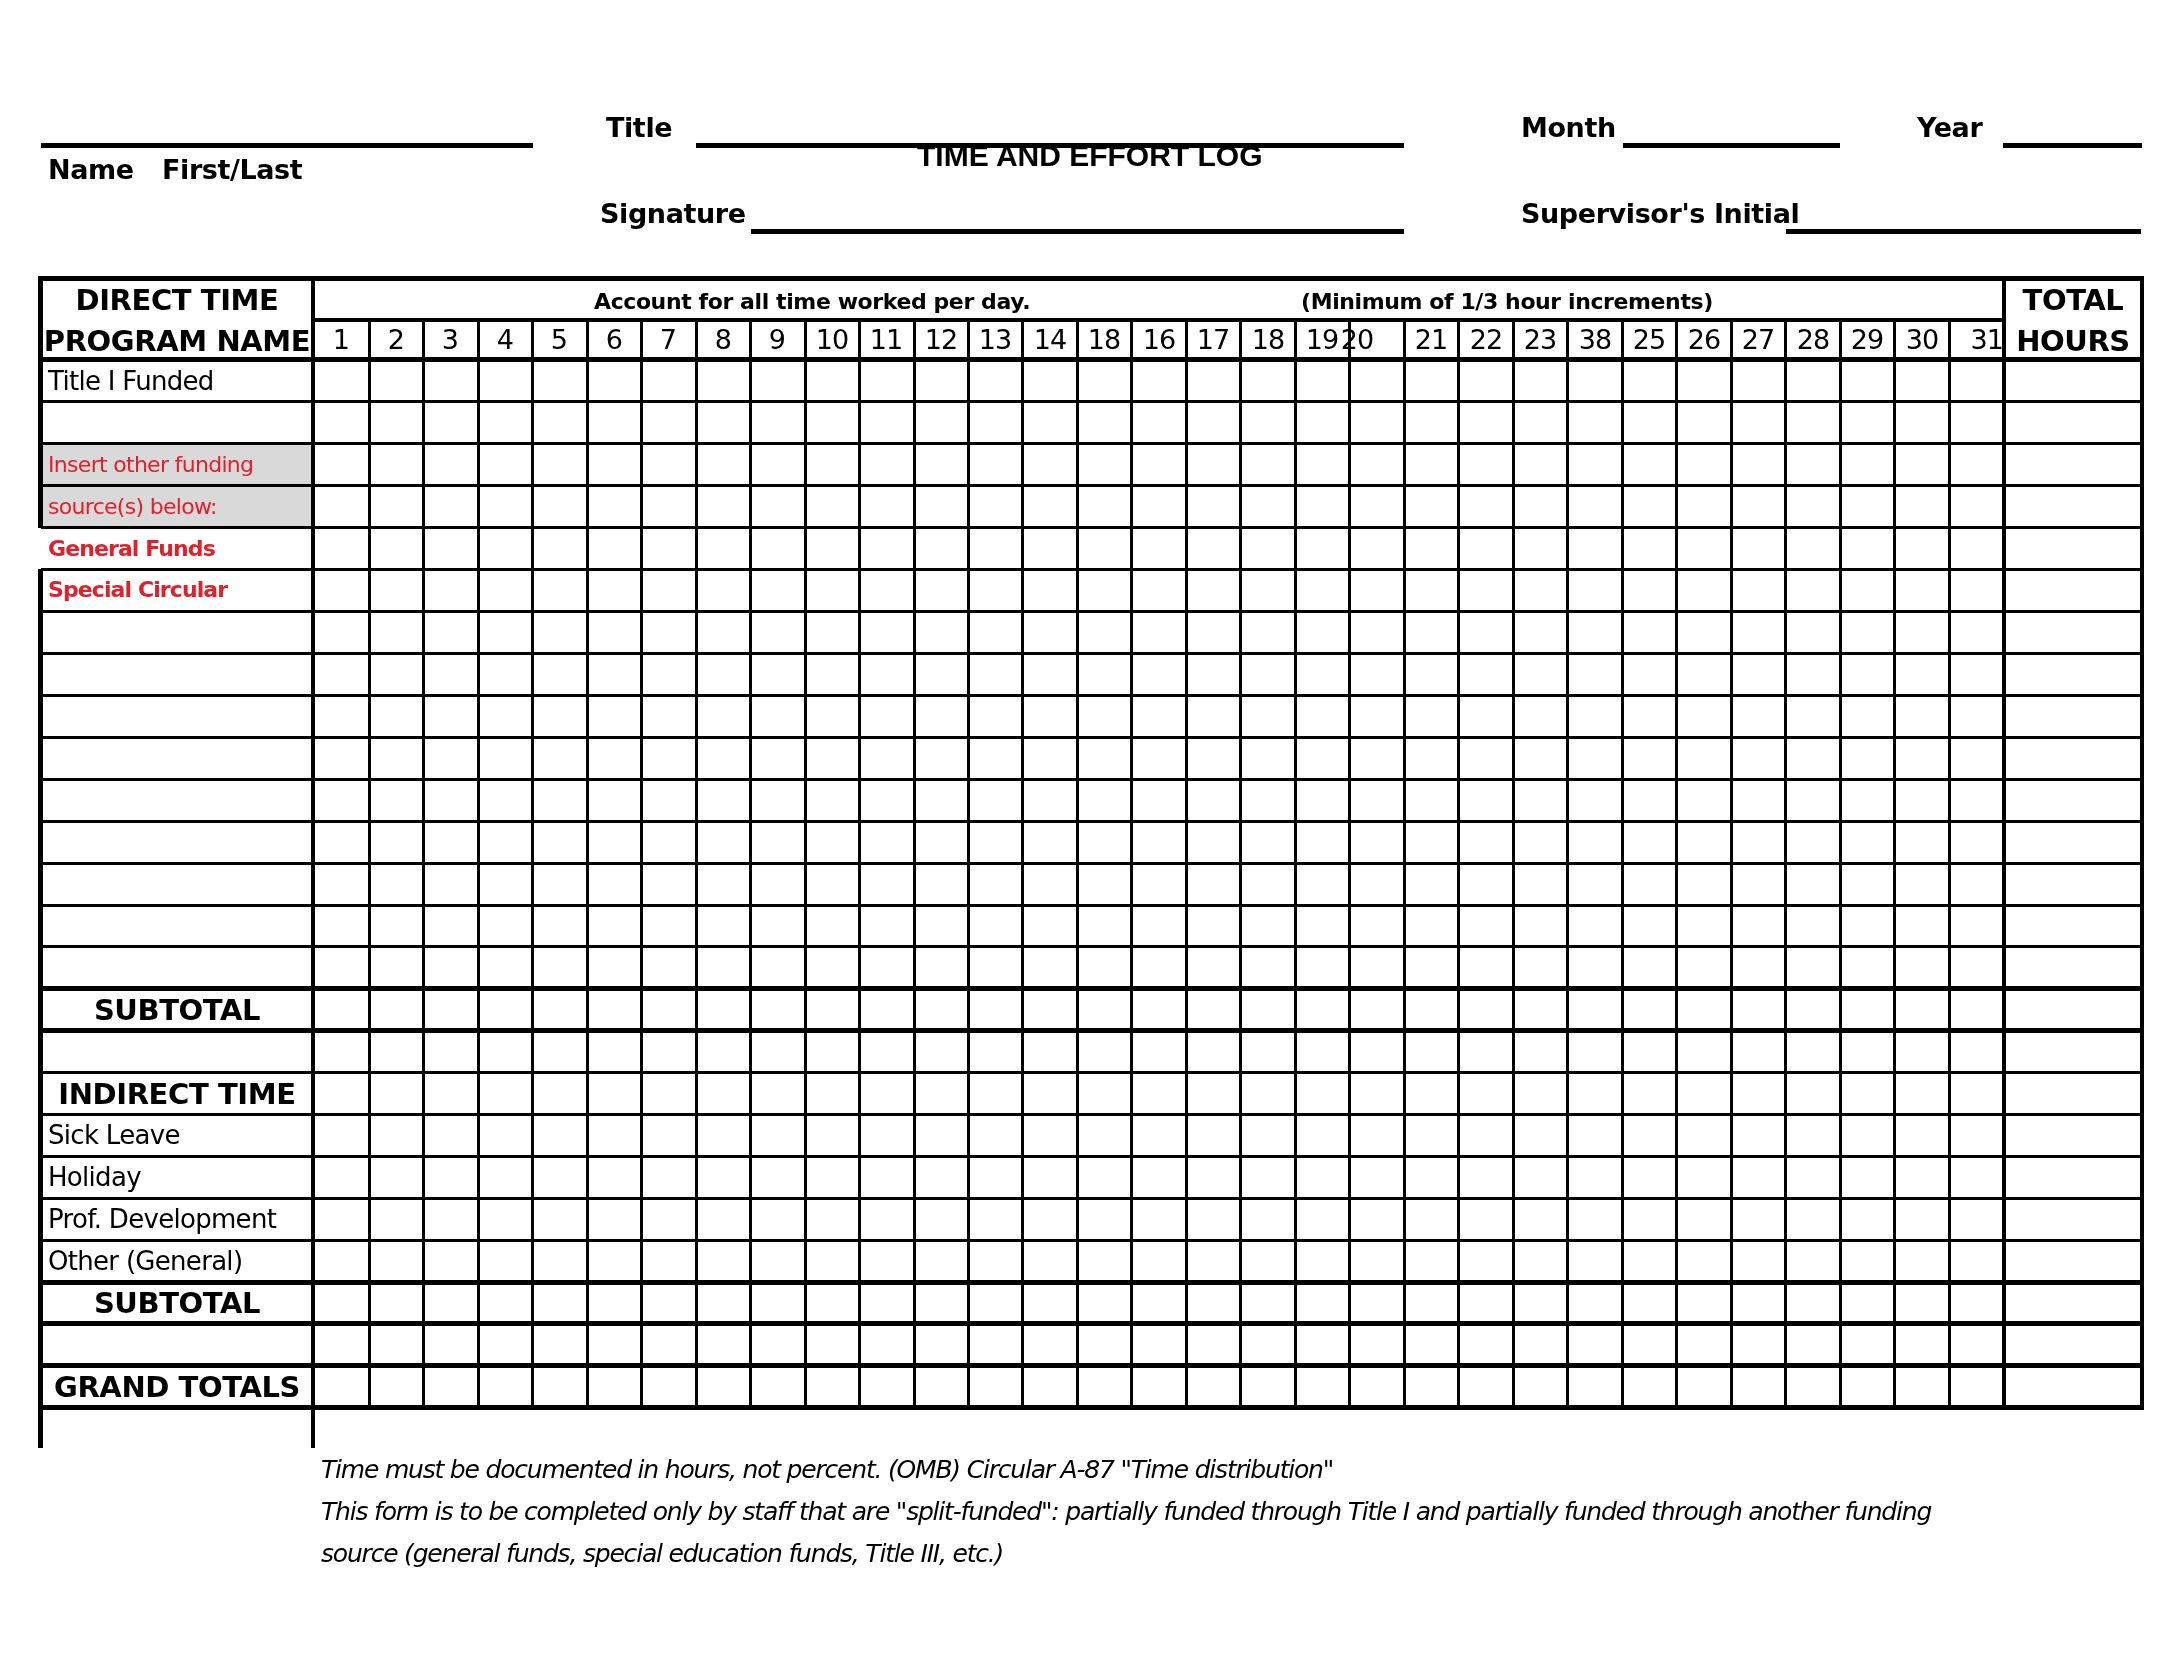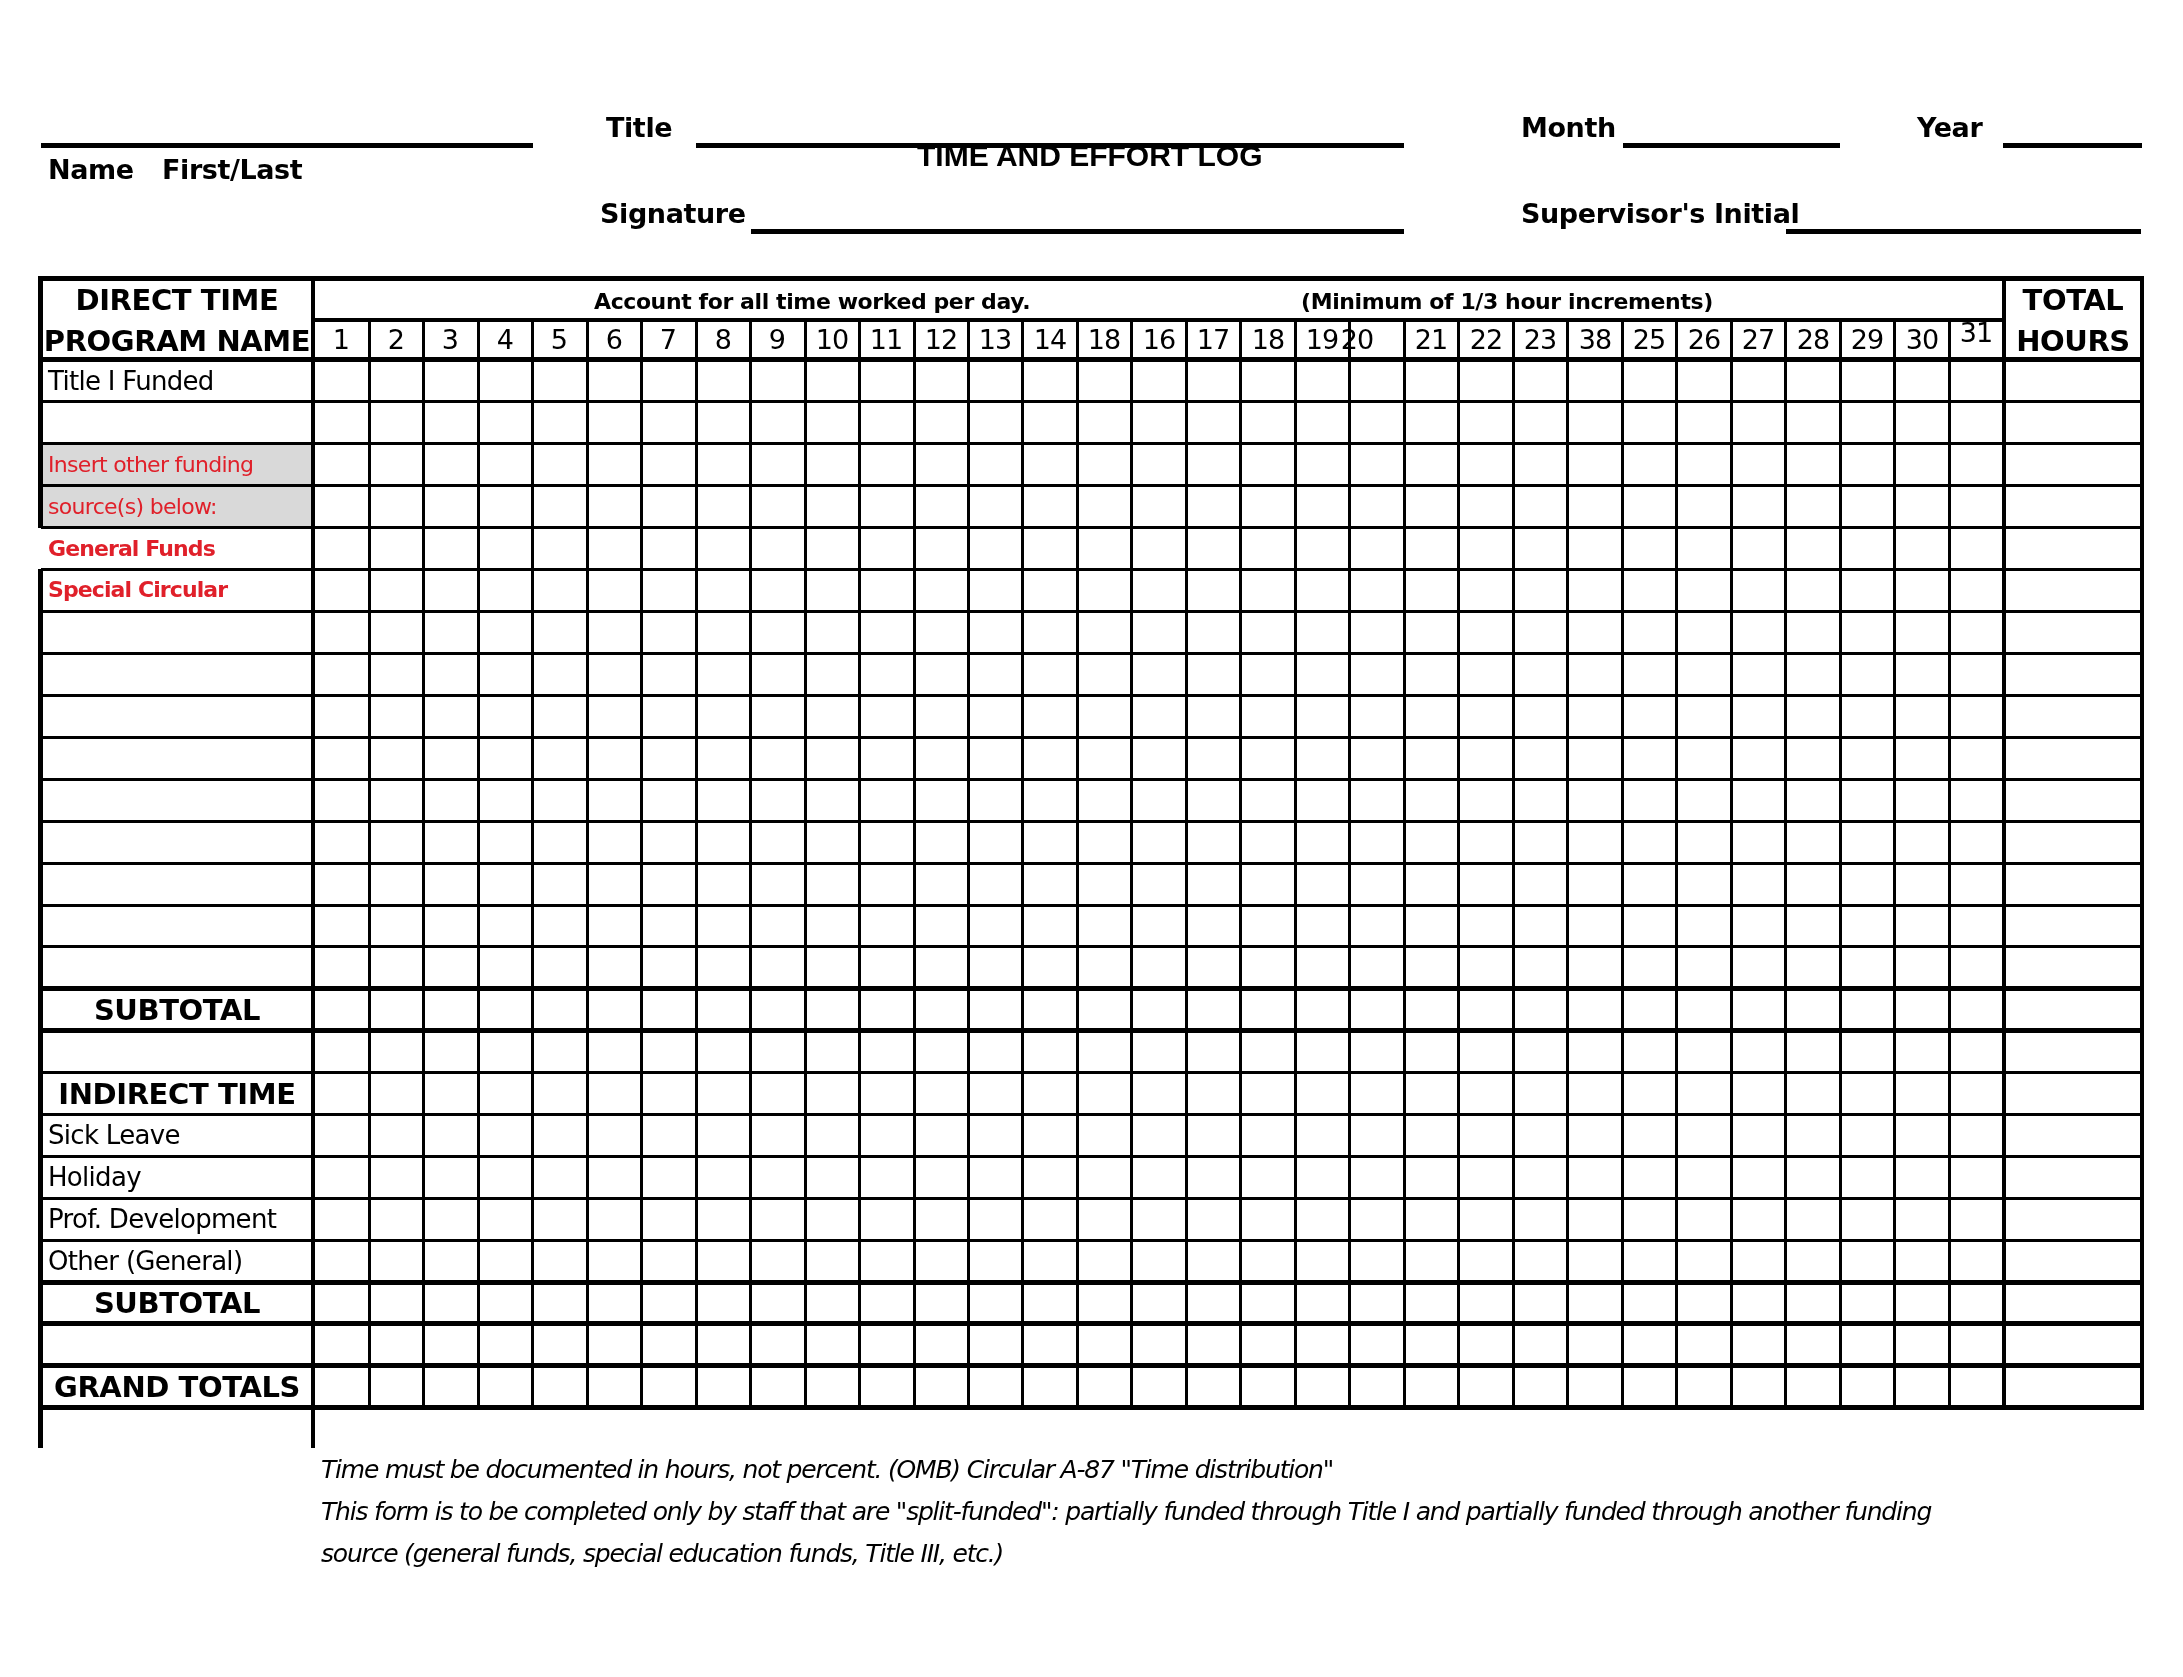--- a/index.html
+++ b/index.html
@@ -82,21 +82,21 @@
     <div class="cell-text day-num" style="left: 1404px; top: 319px; width: 54px;">21</div>
     <div class="cell-text day-num" style="left: 1459px; top: 319px; width: 54px;">22</div>
     <div class="cell-text day-num" style="left: 1513px; top: 319px; width: 54px;">23</div>
     <div class="cell-text day-num" style="left: 1568px; top: 319px; width: 54px;">38</div>
     <div class="cell-text day-num" style="left: 1622px; top: 319px; width: 54px;">25</div>
     <div class="cell-text day-num" style="left: 1677px; top: 319px; width: 54px;">26</div>
     <div class="cell-text day-num" style="left: 1731px; top: 319px; width: 54px;">27</div>
     <div class="cell-text day-num" style="left: 1786px; top: 319px; width: 54px;">28</div>
     <div class="cell-text day-num" style="left: 1840px; top: 319px; width: 54px;">29</div>
     <div class="cell-text day-num" style="left: 1895px; top: 319px; width: 54px;">30</div>
-    <div class="cell-text day-num" style="left: 1949px; top: 312px; width: 54px;">31</div>
+    <div class="cell-text day-num" style="left: 1949px; top: 319px; width: 54px; text-align: right;">31</div>
     <div class="cell-text row-label" style="left: 41px; top: 360px; width: 265px;">Title I Funded</div>
     <div class="day-cell" style="left: 314px; top: 360px; width: 54px; height: 42px;"></div>
     <div class="day-cell" style="left: 369px; top: 360px; width: 54px; height: 42px;"></div>
     <div class="day-cell" style="left: 423px; top: 360px; width: 54px; height: 42px;"></div>
     <div class="day-cell" style="left: 478px; top: 360px; width: 54px; height: 42px;"></div>
     <div class="day-cell" style="left: 532px; top: 360px; width: 54px; height: 42px;"></div>
     <div class="day-cell" style="left: 587px; top: 360px; width: 54px; height: 42px;"></div>
     <div class="day-cell" style="left: 641px; top: 360px; width: 54px; height: 42px;"></div>
     <div class="day-cell" style="left: 696px; top: 360px; width: 54px; height: 42px;"></div>
     <div class="day-cell" style="left: 750px; top: 360px; width: 54px; height: 42px;"></div>

